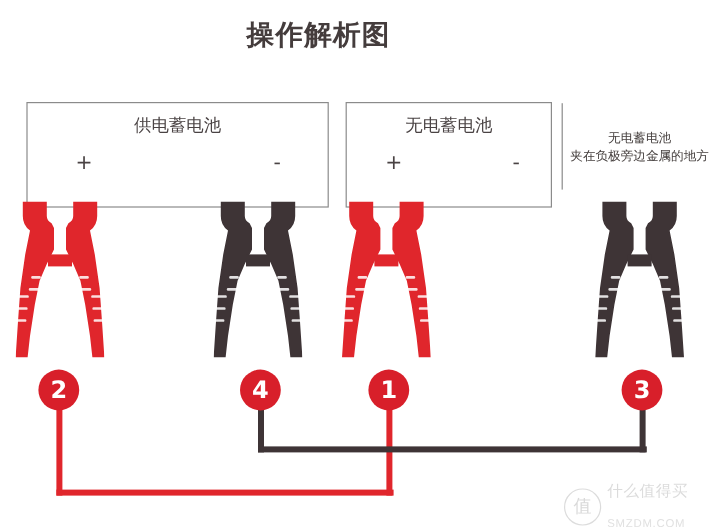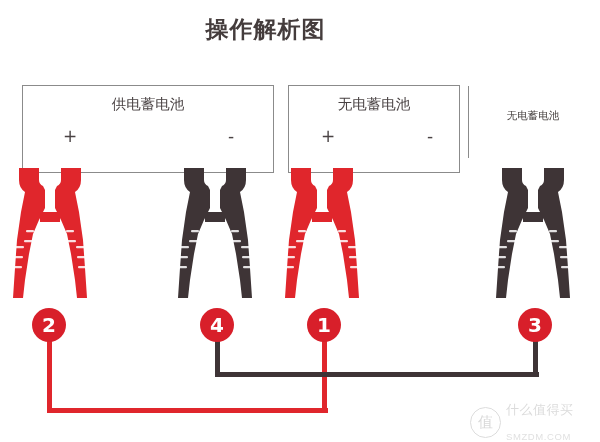--- a/index.html
+++ b/index.html
@@ -122,20 +122,21 @@
   <div class="battery-box" id="box-dead">
     <div class="box-title">无电蓄电池</div>
     <div class="terminal-label term-pos">+</div>
     <div class="terminal-label term-neg">-</div>
   </div>
 
   <div class="divider"></div>
 
   <div class="annotation">
     <div>无电蓄电池</div>
+    <div>夹在负极旁边金属的地方</div>
   </div>
 
   <svg class="clamp" id="clamp-2" viewBox="0 0 74 130">
     <path fill="#e0262c" d="M6,0 L26,0 L26,12 Q26,16 30,18 L32,22 L32,40 L26,52 L20,66 L16,86 L12,112 L10,130 L0,130 L2,100 L4,72 L8,44 L12,24 Q6,20 6,12 Z"></path>
     <path fill="#e0262c" d="M68,0 L48,0 L48,12 Q48,16 44,18 L42,22 L42,40 L48,52 L54,66 L58,86 L62,112 L64,130 L74,130 L72,100 L70,72 L66,44 L62,24 Q68,20 68,12 Z"></path>
     <path fill="#e0262c" d="M26,0 L48,0 L48,10 L44,18 L37,30 L30,18 L26,10 Z" opacity="0"></path>
     <rect x="27" y="44" width="20" height="10" fill="#e0262c"></rect>
     <g fill="#ffffff" opacity="0.85">
       <rect x="2" y="78" width="9" height="2.2" rx="1"></rect>
       <rect x="1" y="88" width="9" height="2.2" rx="1"></rect>

